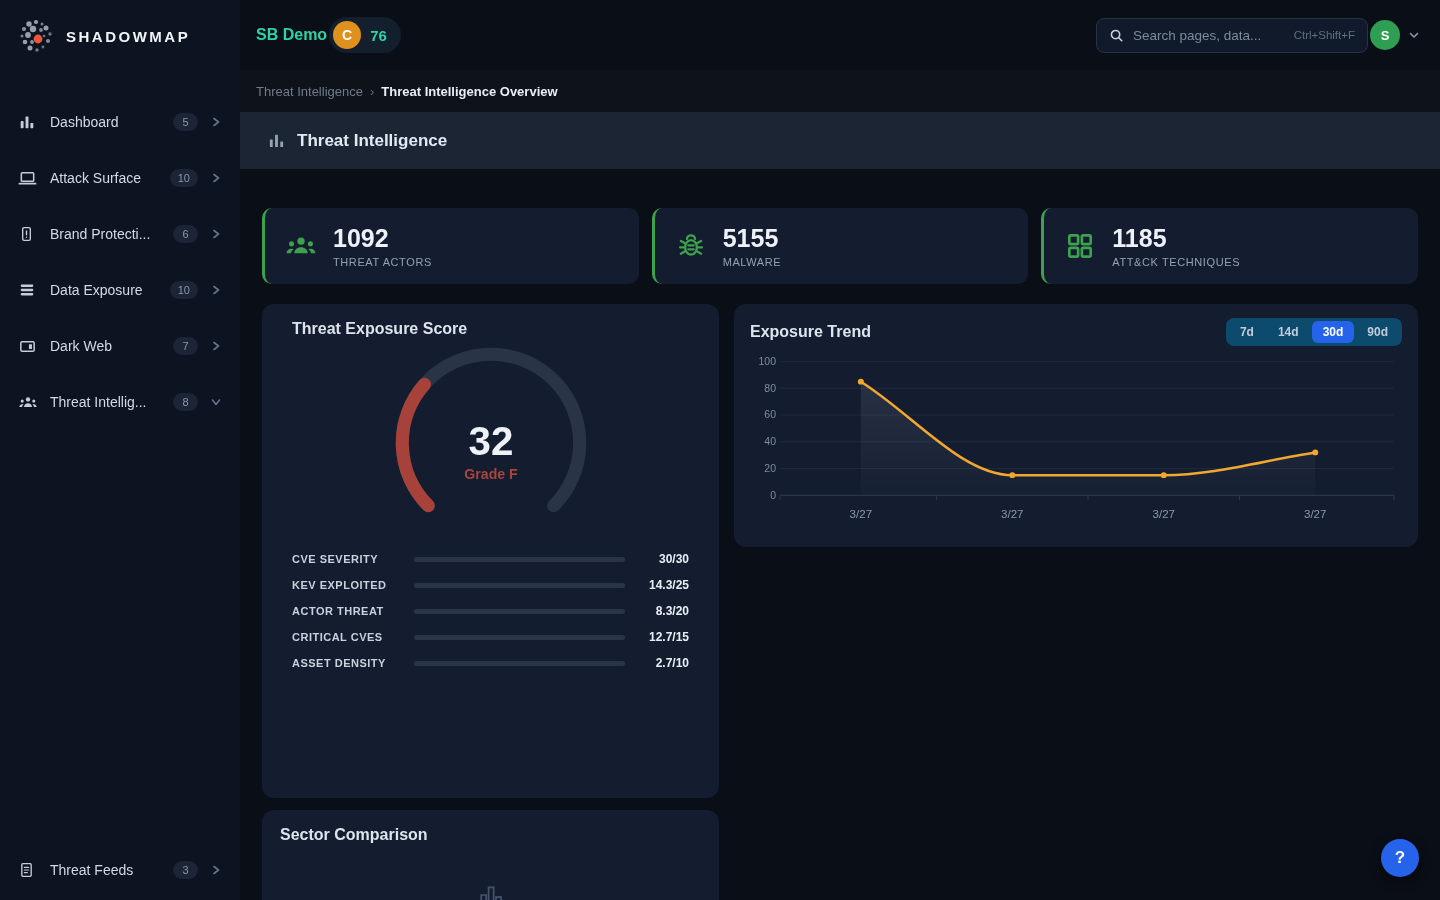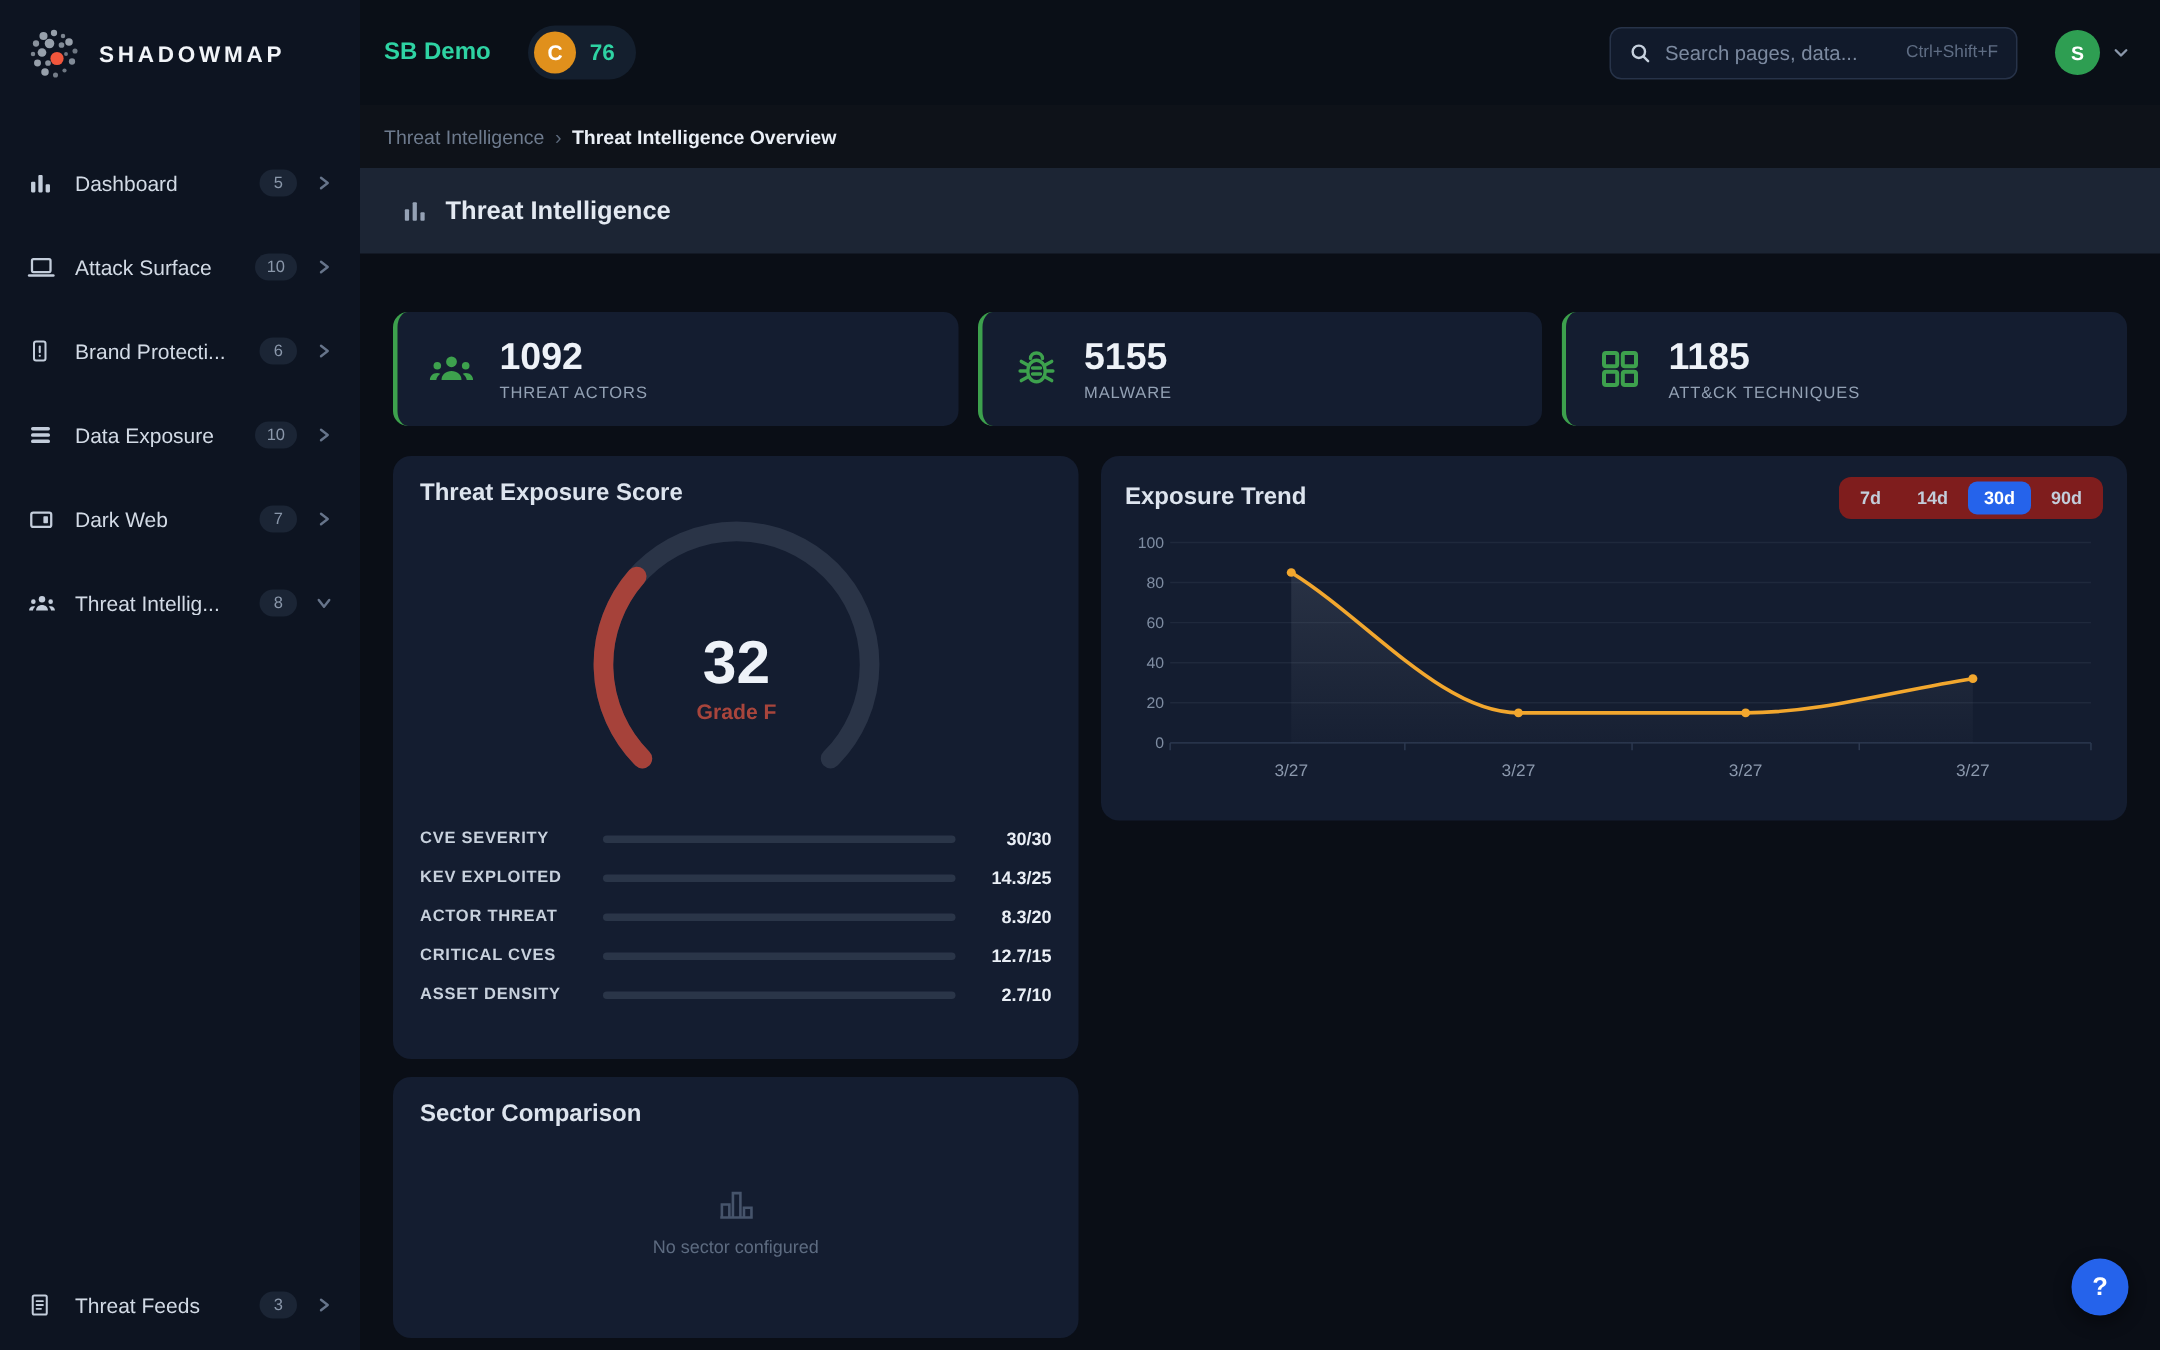--- a/index.html
+++ b/index.html
@@ -21,21 +21,21 @@
   .chev { width:12px; height:12px; flex-shrink:0; }
   .submenu { margin:-6px 0 4px 28px; border-left:2px solid #223048; padding-left:0; }
   .sub-item { display:flex; align-items:center; height:38px; margin-bottom:8px; padding:0 14px;
     font-size:13.5px; color:#c5cfdd; border-radius:8px; cursor:pointer; }
   .sub-item.active { background:#162339; border-left:3px solid #3b82f6; color:#ffffff;
     font-weight:700; margin-left:-2px; }
   .nav-footer { margin-top:auto; margin-bottom:10px; }
 
   
   .main { flex:1; display:flex; flex-direction:column; }
-  .topbar { height:70px; background:#0a0f17; display:flex; align-items:center; padding:0 20px 0 16px; gap:25px; }
+  .topbar { height:70px; background:#0a0f17; display:flex; align-items:center; padding:0 20px 0 16px; gap:2px; }
   .org-name { color:#2ed3a3; font-size:16px; font-weight:700; }
   .grade-pill { display:flex; align-items:center; gap:9px; background:#141f2e; border-radius:999px;
     padding:4px 14px 4px 4px; }
   .grade-circle { width:28px; height:28px; border-radius:50%; background:#e0901c; color:#fff;
     font-weight:700; font-size:14px; display:flex; align-items:center; justify-content:center; }
   .grade-score { color:#2ed3a3; font-size:15px; font-weight:600; }
   .search-box { margin-left:auto; width:272px; height:35px; background:#111a2b; border:1px solid #273349;
     border-radius:8px; display:flex; align-items:center; gap:9px; padding:0 12px; }
   .search-box input { background:transparent; border:none; outline:none; color:#c9d3e0;
     font-size:13.5px; flex:1; min-width:0; font-family:inherit; }
@@ -62,32 +62,32 @@
     display:flex; align-items:center; gap:16px; padding:0 20px; cursor:pointer; }
   .stat-icon { width:32px; height:32px; color:#3da14d; flex-shrink:0; }
   .stat-value { font-size:25px; font-weight:800; color:#eef2f8; line-height:1.15; }
   .stat-label { font-size:11px; color:#93a1b4; letter-spacing:0.6px; margin-top:3px; }
 
   
   .main-grid { display:flex; gap:15px; align-items:flex-start; }
   .left-col { width:457px; display:flex; flex-direction:column; gap:12px; flex-shrink:0; }
   .card { background:#141d30; border-radius:12px; }
   .card-title { font-size:16px; font-weight:600; color:#dde4ee; }
-  .gauge-card { height:402px; padding:16px 18px; }
+  .gauge-card { height:494px; padding:16px 30px; }
   .gauge-wrap { display:flex; justify-content:center; margin-top:2px; }
   .bars { margin-top:0px; }
   .bar-row { display:flex; align-items:center; height:26px; gap:10px; }
   .bar-label { width:112px; font-size:11px; font-weight:700; letter-spacing:0.5px; color:#c8d1dd; }
   .bar-track { flex:1; height:5px; background:#2a3548; border-radius:3px; overflow:hidden; }
   .bar-fill { height:100%; border-radius:3px; }
   .bar-value { width:54px; text-align:right; font-size:12px; font-weight:700; color:#e9eef5; }
 
   .trend-card { flex:1; height:243px; padding:14px 16px; }
   .trend-head { display:flex; align-items:center; }
-  .range-group { margin-left:auto; background:#7f1d1d; border-radius:8px; padding:3px; display:flex; gap:2px; }
+  .range-group { margin-left:auto; background:#0c4a6e; border-radius:8px; padding:3px; display:flex; gap:2px; }
   .range-btn { border:none; background:transparent; color:#c3cdda; font-size:12px; font-weight:600;
     padding:4px 11px; border-radius:6px; cursor:pointer; font-family:inherit; }
   .range-btn.active { background:#2563eb; color:#fff; }
   .trend-svg { width:100%; height:184px; margin-top:4px; }
   .ytick { fill:#7e8ca1; font-size:10.5px; font-family:inherit; }
   .xtick { fill:#8c99ad; font-size:11.5px; font-family:inherit; }
 
   .sector-card { height:174px; padding:16px 18px; display:flex; flex-direction:column; }
   .sector-empty { flex:1; display:flex; flex-direction:column; align-items:center; justify-content:center; gap:9px; }
   .sector-empty-text { font-size:12px; color:#5d6b80; }

